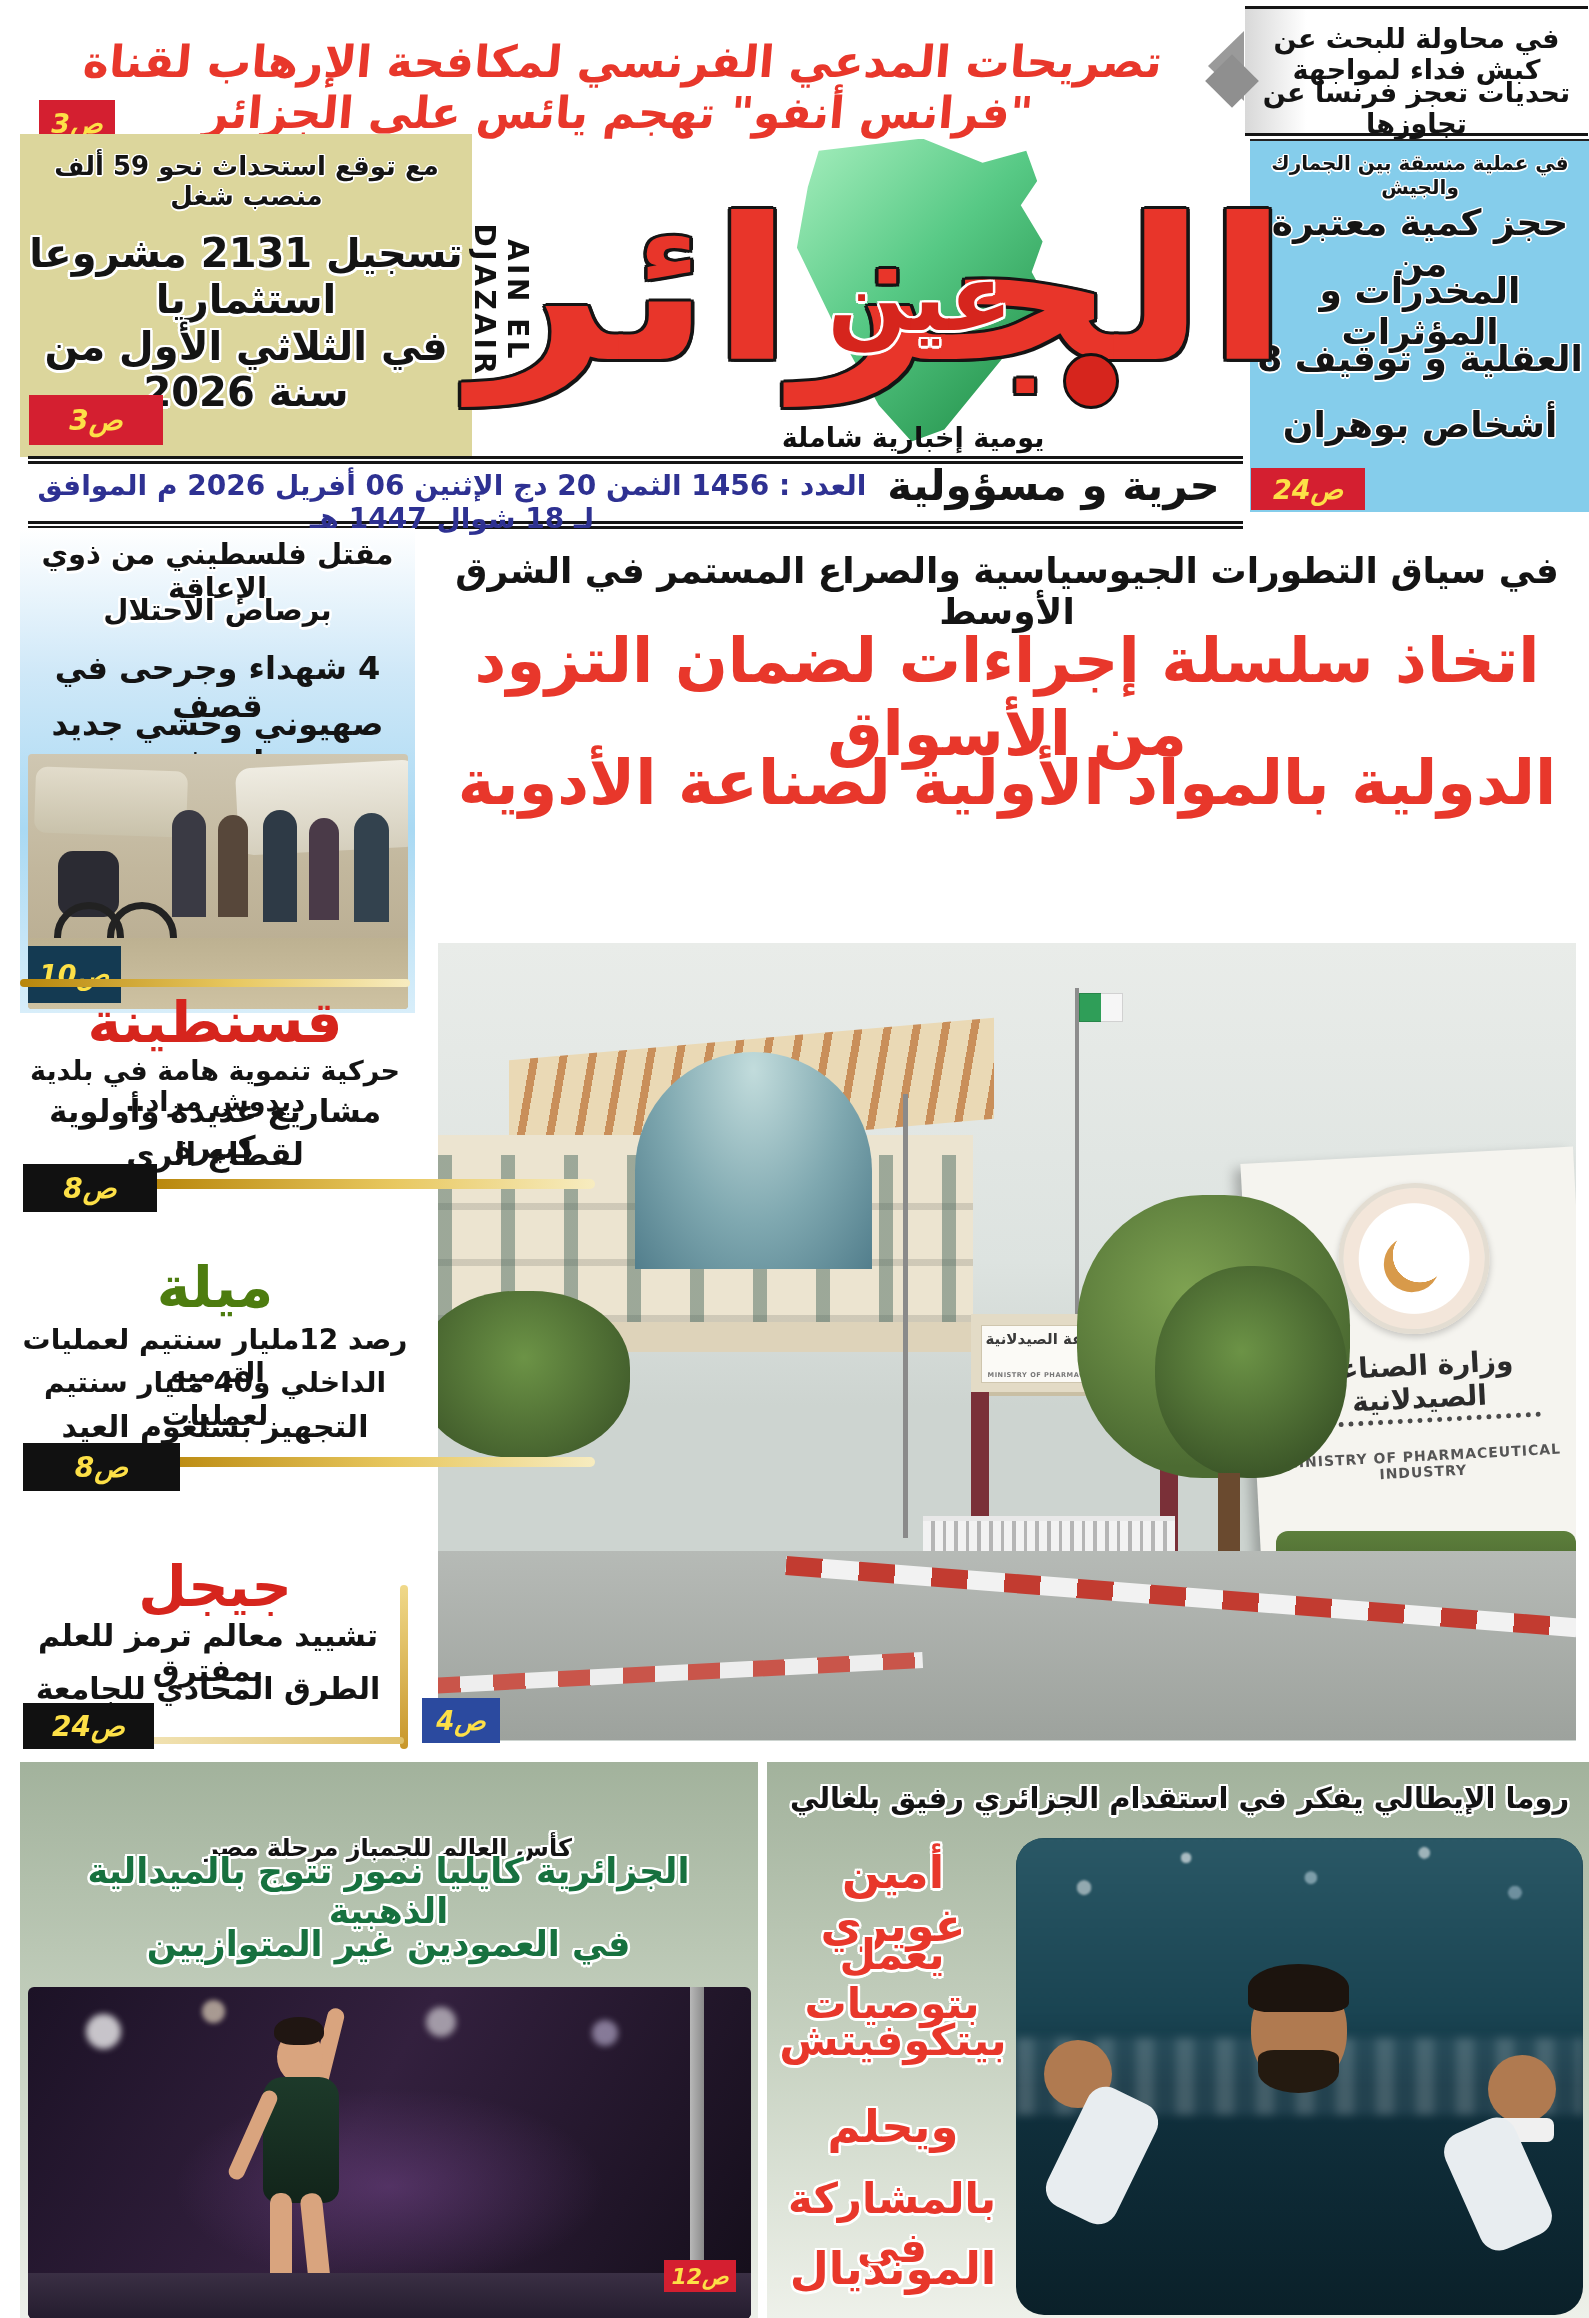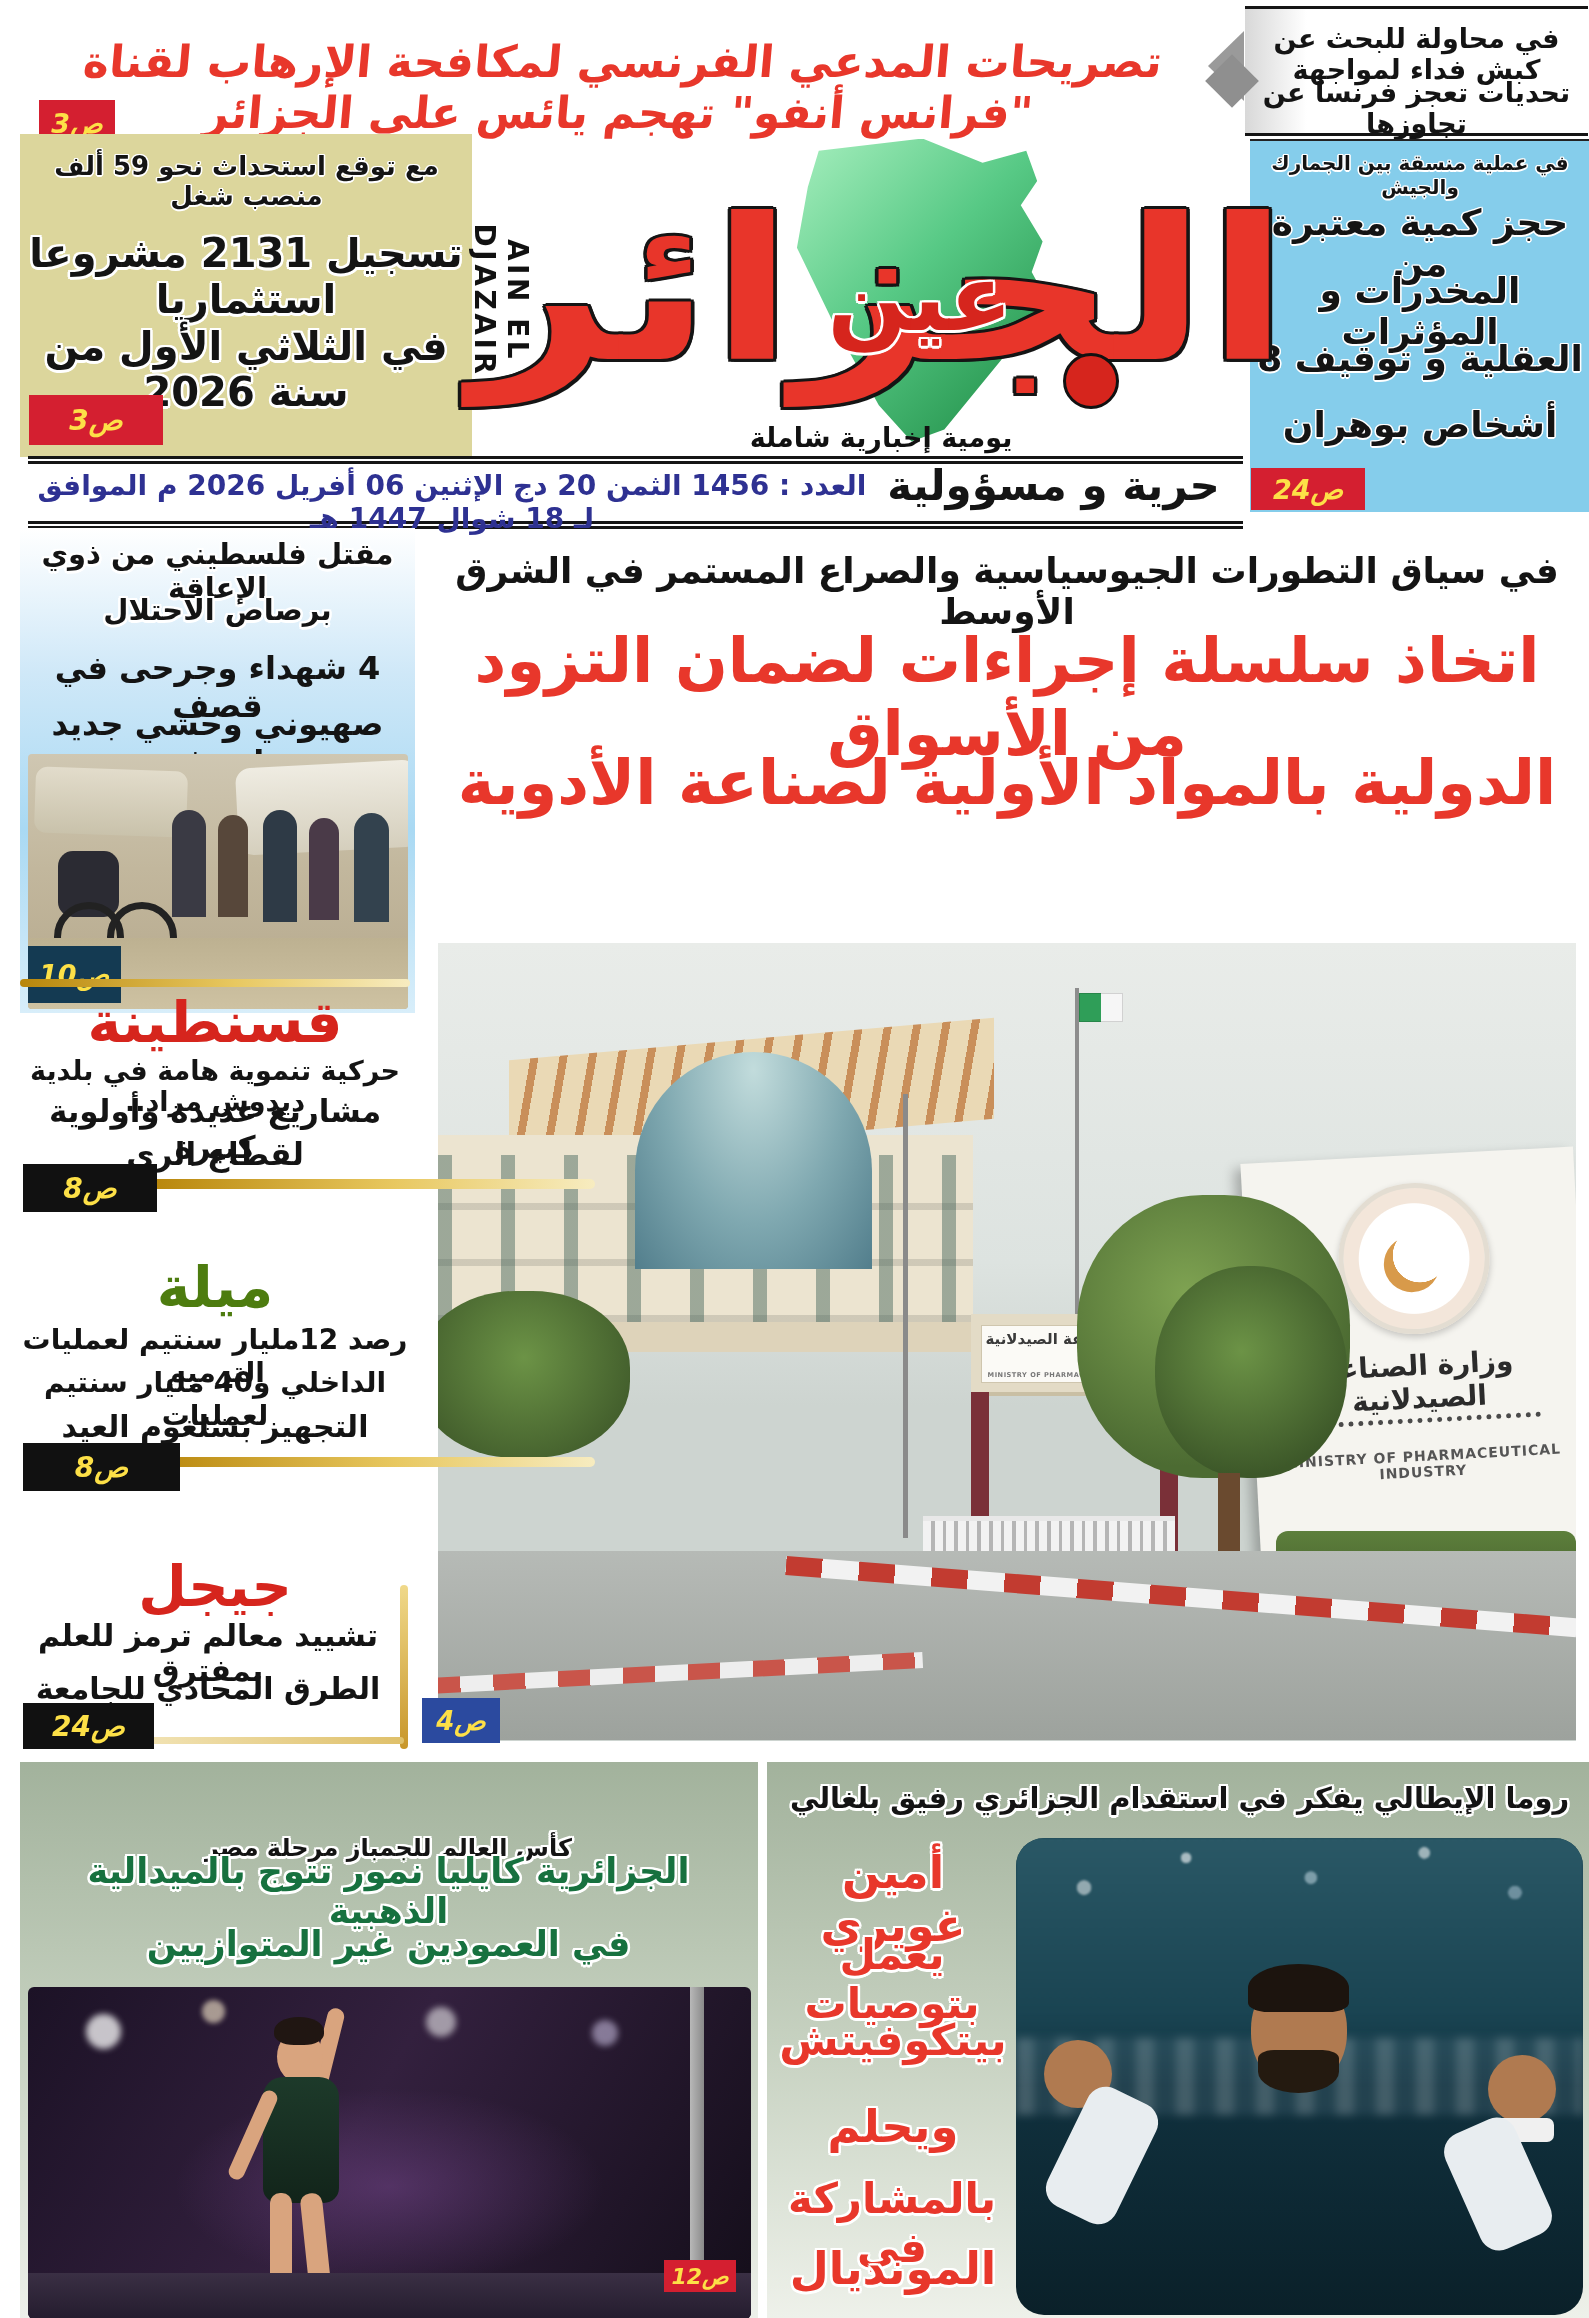--- a/index.html
+++ b/index.html
@@ -63,21 +63,21 @@
       <span class="ar ob" style="font-size:197px;color:#e8352a;transform:scaleX(1.22);display:inline-block;">الجزائر</span>
     </div>
 
     <div class="flexc" style="position:absolute;left:364px;top:83px;width:162px;height:167px;z-index:3;">
       <span class="ar ow" style="font-size:93px;color:#d6251d;">عين</span>
     </div>
 
     <div style="position:absolute;left:588px;top:222px;width:50px;height:50px;z-index:3;
                 background:#d6251d;border:3px solid #111;border-radius:50%;"></div>
 
-    <div class="ar ctr" style="position:absolute;left:242px;top:291px;width:328px;font-size:27px;color:#111;letter-spacing:1px;z-index:3;">يومية إخبارية شاملة</div>
+    <div class="ar ctr" style="position:absolute;left:274px;top:291px;width:328px;font-size:27px;color:#111;letter-spacing:1px;z-index:3;">يومية إخبارية شاملة</div>
   </div>
 
   <div class="abs" style="left:28px;top:456px;width:1215px;height:57px;background:#fff;
               border-top:8px double #151515;border-bottom:8px double #151515;">
     <div class="ar" style="position:absolute;right:5px;top:-3px;width:369px;font-size:42px;color:#151515;text-align:center;">حرية و مسؤولية</div>
     <div class="ar ctr" style="position:absolute;left:5px;top:5px;width:838px;font-size:28px;color:#2e3192;">العدد : 1456  الثمن 20 دج  الإثنين 06 أفريل 2026 م الموافق لـ 18 شوال 1447 هـ</div>
   </div>
 
   <div class="abs" style="left:20px;top:528px;width:395px;height:485px;
               background:linear-gradient(180deg,#ffffff 0%,#cfe8f8 30%,#a9d9f3 62%,#d8eefa 100%);">

